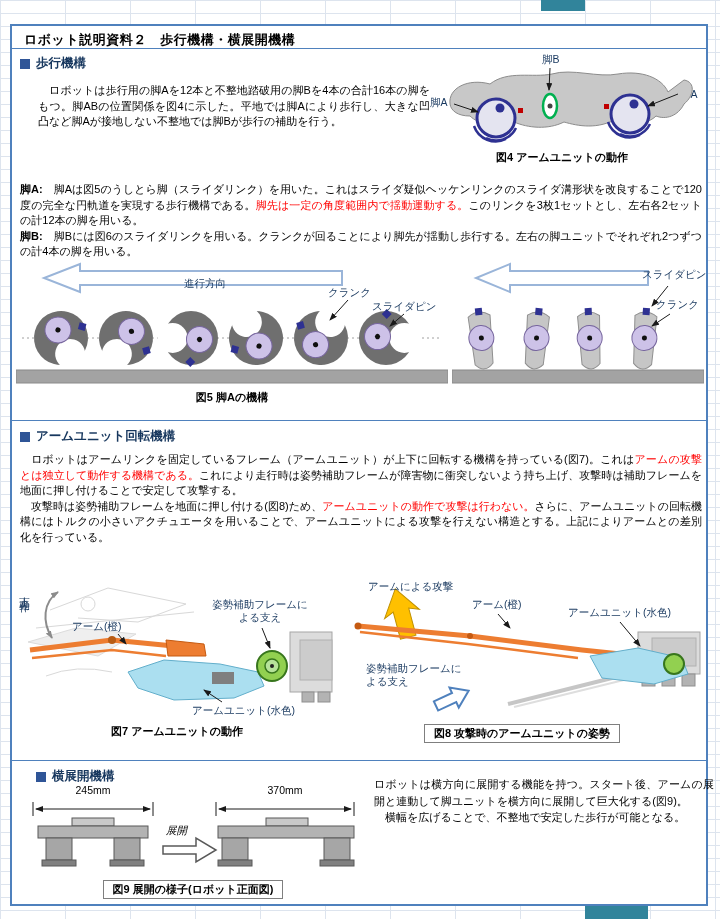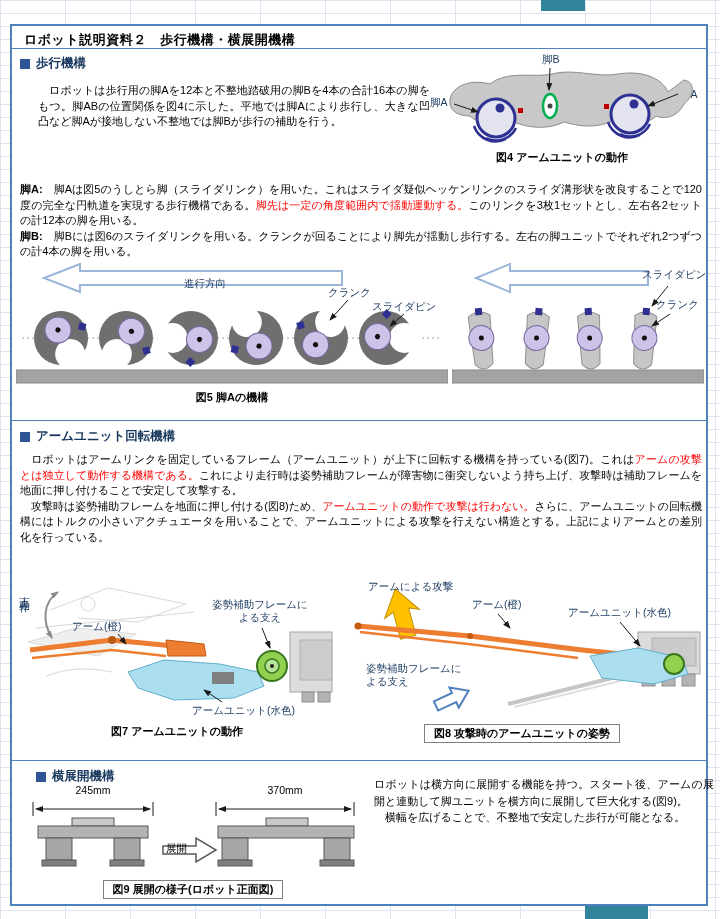--- a/index.html
+++ b/index.html
@@ -297,17 +297,17 @@
         <rect x="238" y="34" width="42" height="8" fill="#c9c9c9" stroke="#595959"></rect>
         <rect x="190" y="42" width="136" height="12" fill="#b3b3b3" stroke="#595959"></rect>
         <rect x="194" y="54" width="26" height="22" fill="#a6a6a6" stroke="#595959"></rect>
         <rect x="296" y="54" width="26" height="22" fill="#a6a6a6" stroke="#595959"></rect>
         <rect x="190" y="76" width="34" height="6" fill="#808080" stroke="#595959"></rect>
         <rect x="292" y="76" width="34" height="6" fill="#808080" stroke="#595959"></rect>
       </g>
     </svg>
     <span class="lbl" style="left:34px; top:0px; width:62px; text-align:center; color:#000;">245mm</span>
     <span class="lbl" style="left:224px; top:0px; width:66px; text-align:center; color:#000;">370mm</span>
-    <span class="lbl" style="left:138px; top:58px; color:#000;">展開</span>
+    <span class="lbl" style="left:138px; top:40px; color:#000;font-style:italic;">展開</span>
     <div class="figcap boxed" style="top:96px"><span>図9 展開の様子(ロボット正面図)</span></div>
   </div>
 
 </div>
 
 </body></html>

